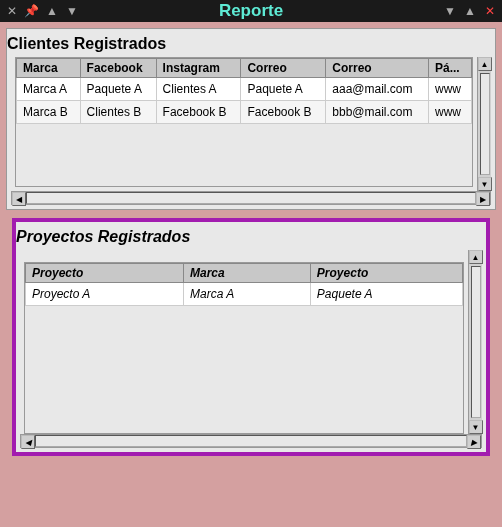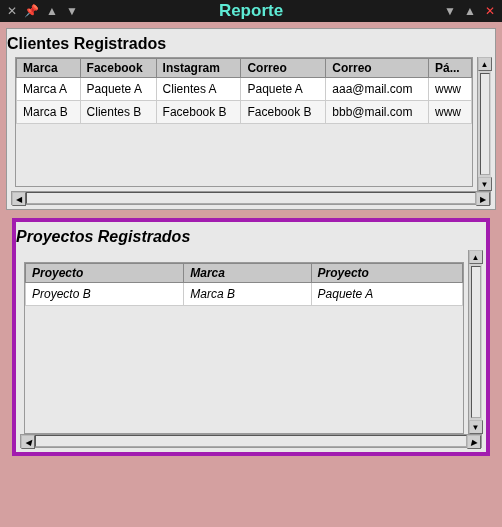--- a/index.html
+++ b/index.html
@@ -252,23 +252,23 @@
       <div class="proyectos-table-wrapper" style="flex:1;">
         <table class="proyectos-table">
           <thead>
             <tr>
               <th>Proyecto</th>
               <th>Marca</th>
               <th>Proyecto</th>
             </tr>
           </thead>
           <tbody id="proyectos-tbody">
-              <tr>
-                <td>Proyecto B</td>
-                <td>Marca B</td>
+          <tr>
+                <td>Proyecto A</td>
+                <td>Marca A</td>
                 <td>Paquete A</td>
               </tr>
             </tbody>
         </table>
       </div>
       <div style="width:14px; background:#d0d0d0; border-left:1px solid #999; display:flex; flex-direction:column; align-items:center;">
         <div class="scroll-btn-v">▲</div>
         <div style="flex:1; width:10px; background:#e8e8e8; border:1px inset #aaa; margin:2px 0;"></div>
         <div class="scroll-btn-v">▼</div>
       </div>

